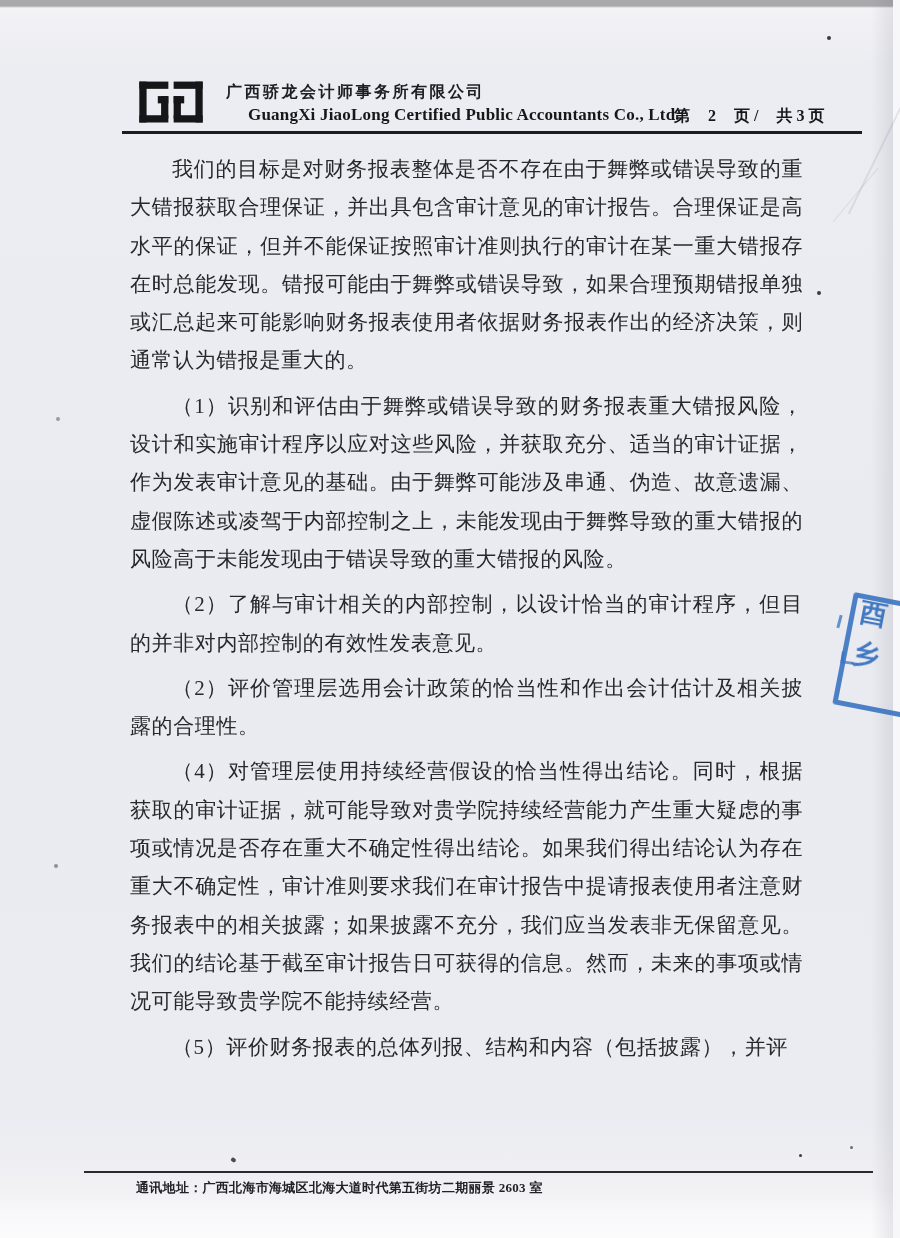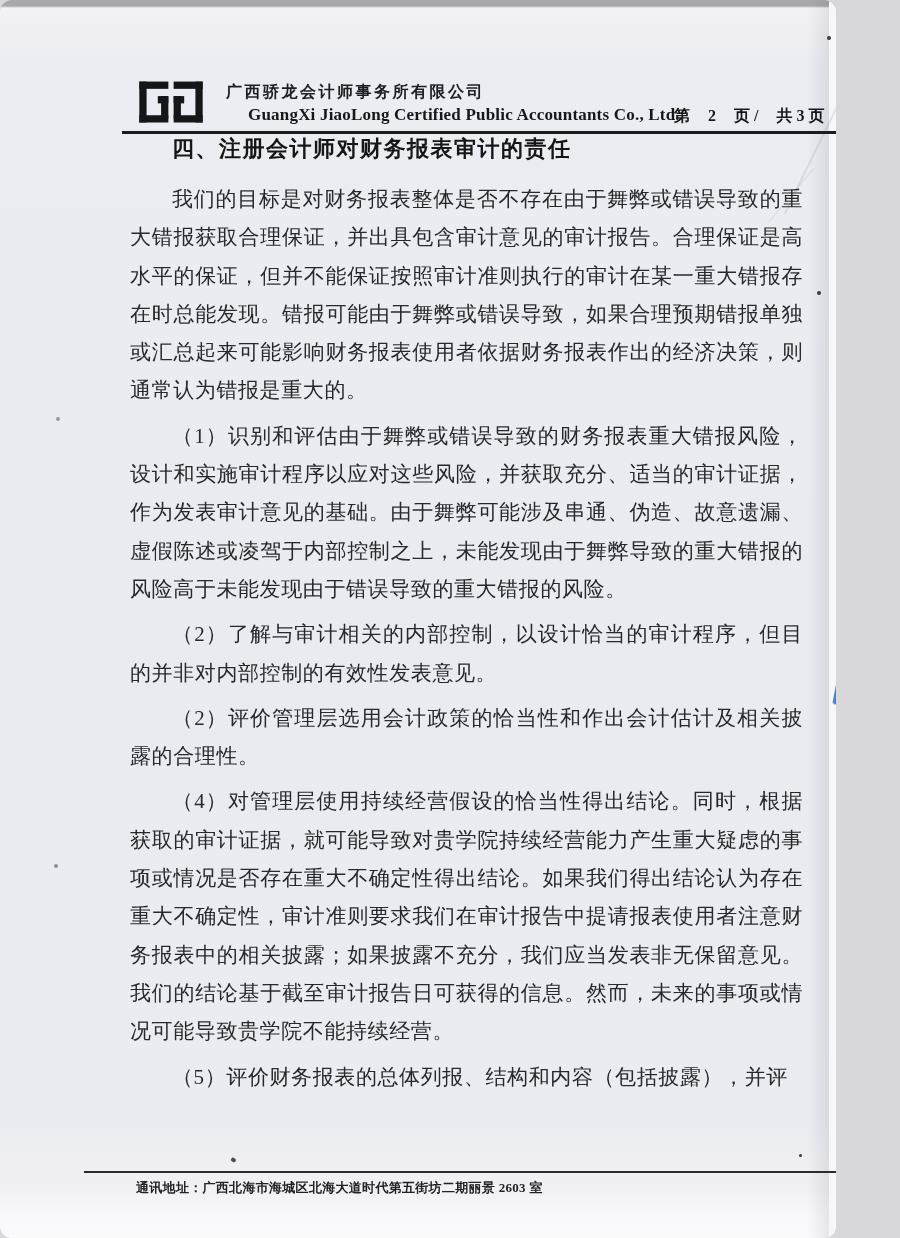--- a/index.html
+++ b/index.html
@@ -1,23 +1,22 @@
 <!DOCTYPE html>
 <html><head>
 <meta charset="utf-8">
 <style>
   html,body { margin:0; padding:0; background:#d8d8da; }
   .scan {
-    position:relative; width:836px; height:1238px; overflow:hidden;
+    position:relative; width:900px; height:1238px; overflow:hidden;
     font-family:"Liberation Serif","DejaVu Serif",serif; color:#242428;
     background:linear-gradient(180deg,
       #a9a9ab 0px,#a9a9ab 6px,#f3f3f6 8px,#f0f0f4 30px,
       #ecedf2 62px,#eaebf0 640px,#ebecf1 1120px,#f1f1f4 1190px,
       #f8f8fa 1212px,#fbfbfc 1238px);
-    border-radius:12px;
   }
   .edge-right { position:absolute; top:0; right:7px; width:22px; height:100%;
     background:linear-gradient(90deg, rgba(70,70,90,0) 0%, rgba(70,70,90,.06) 55%, rgba(70,70,90,.11) 100%); }
   .edge-right-white { position:absolute; top:0; right:0; width:7px; height:100%; background:#f7f7f9; }
   .crease-a { position:absolute; right:24px; top:100px; width:2px; height:120px;
     background:rgba(120,120,135,.16); transform:rotate(26deg); }
   .crease-b { position:absolute; right:44px; top:160px; width:1px; height:70px;
     background:rgba(120,120,135,.14); transform:rotate(40deg); }
 
   
@@ -92,21 +91,20 @@
       <rect x="54" y="24" width="16" height="11"></rect>
       <rect x="54" y="24" width="11" height="34"></rect>
     </g>
   </svg>
   <div class="company-cn">广西骄龙会计师事务所有限公司</div>
   <div class="company-en">GuangXi JiaoLong Certified Public Accountants Co., Ltd.</div>
   <div class="page-indicator">第 2 页/ 共3页</div>
   <div class="header-rule"></div>
 
   <div class="content">
-    <h1 class="section-title">四、注册会计师对财务报表审计的责任</h1>
     <p>我们的目标是对财务报表整体是否不存在由于舞弊或错误导致的重大错报获取合理保证，并出具包含审计意见的审计报告。合理保证是高水平的保证，但并不能保证按照审计准则执行的审计在某一重大错报存在时总能发现。错报可能由于舞弊或错误导致，如果合理预期错报单独或汇总起来可能影响财务报表使用者依据财务报表作出的经济决策，则通常认为错报是重大的。</p>
     <p>（1）识别和评估由于舞弊或错误导致的财务报表重大错报风险，设计和实施审计程序以应对这些风险，并获取充分、适当的审计证据，作为发表审计意见的基础。由于舞弊可能涉及串通、伪造、故意遗漏、虚假陈述或凌驾于内部控制之上，未能发现由于舞弊导致的重大错报的风险高于未能发现由于错误导致的重大错报的风险。</p>
     <p>（2）了解与审计相关的内部控制，以设计恰当的审计程序，但目的并非对内部控制的有效性发表意见。</p>
     <p>（2）评价管理层选用会计政策的恰当性和作出会计估计及相关披露的合理性。</p>
     <p>（4）对管理层使用持续经营假设的恰当性得出结论。同时，根据获取的审计证据，就可能导致对贵学院持续经营能力产生重大疑虑的事项或情况是否存在重大不确定性得出结论。如果我们得出结论认为存在重大不确定性，审计准则要求我们在审计报告中提请报表使用者注意财务报表中的相关披露；如果披露不充分，我们应当发表非无保留意见。我们的结论基于截至审计报告日可获得的信息。然而，未来的事项或情况可能导致贵学院不能持续经营。</p>
     <p>（5）评价财务报表的总体列报、结构和内容（包括披露），并评</p>
   </div>
 
   <div class="stamp">
     <div class="stamp-glyphs">

